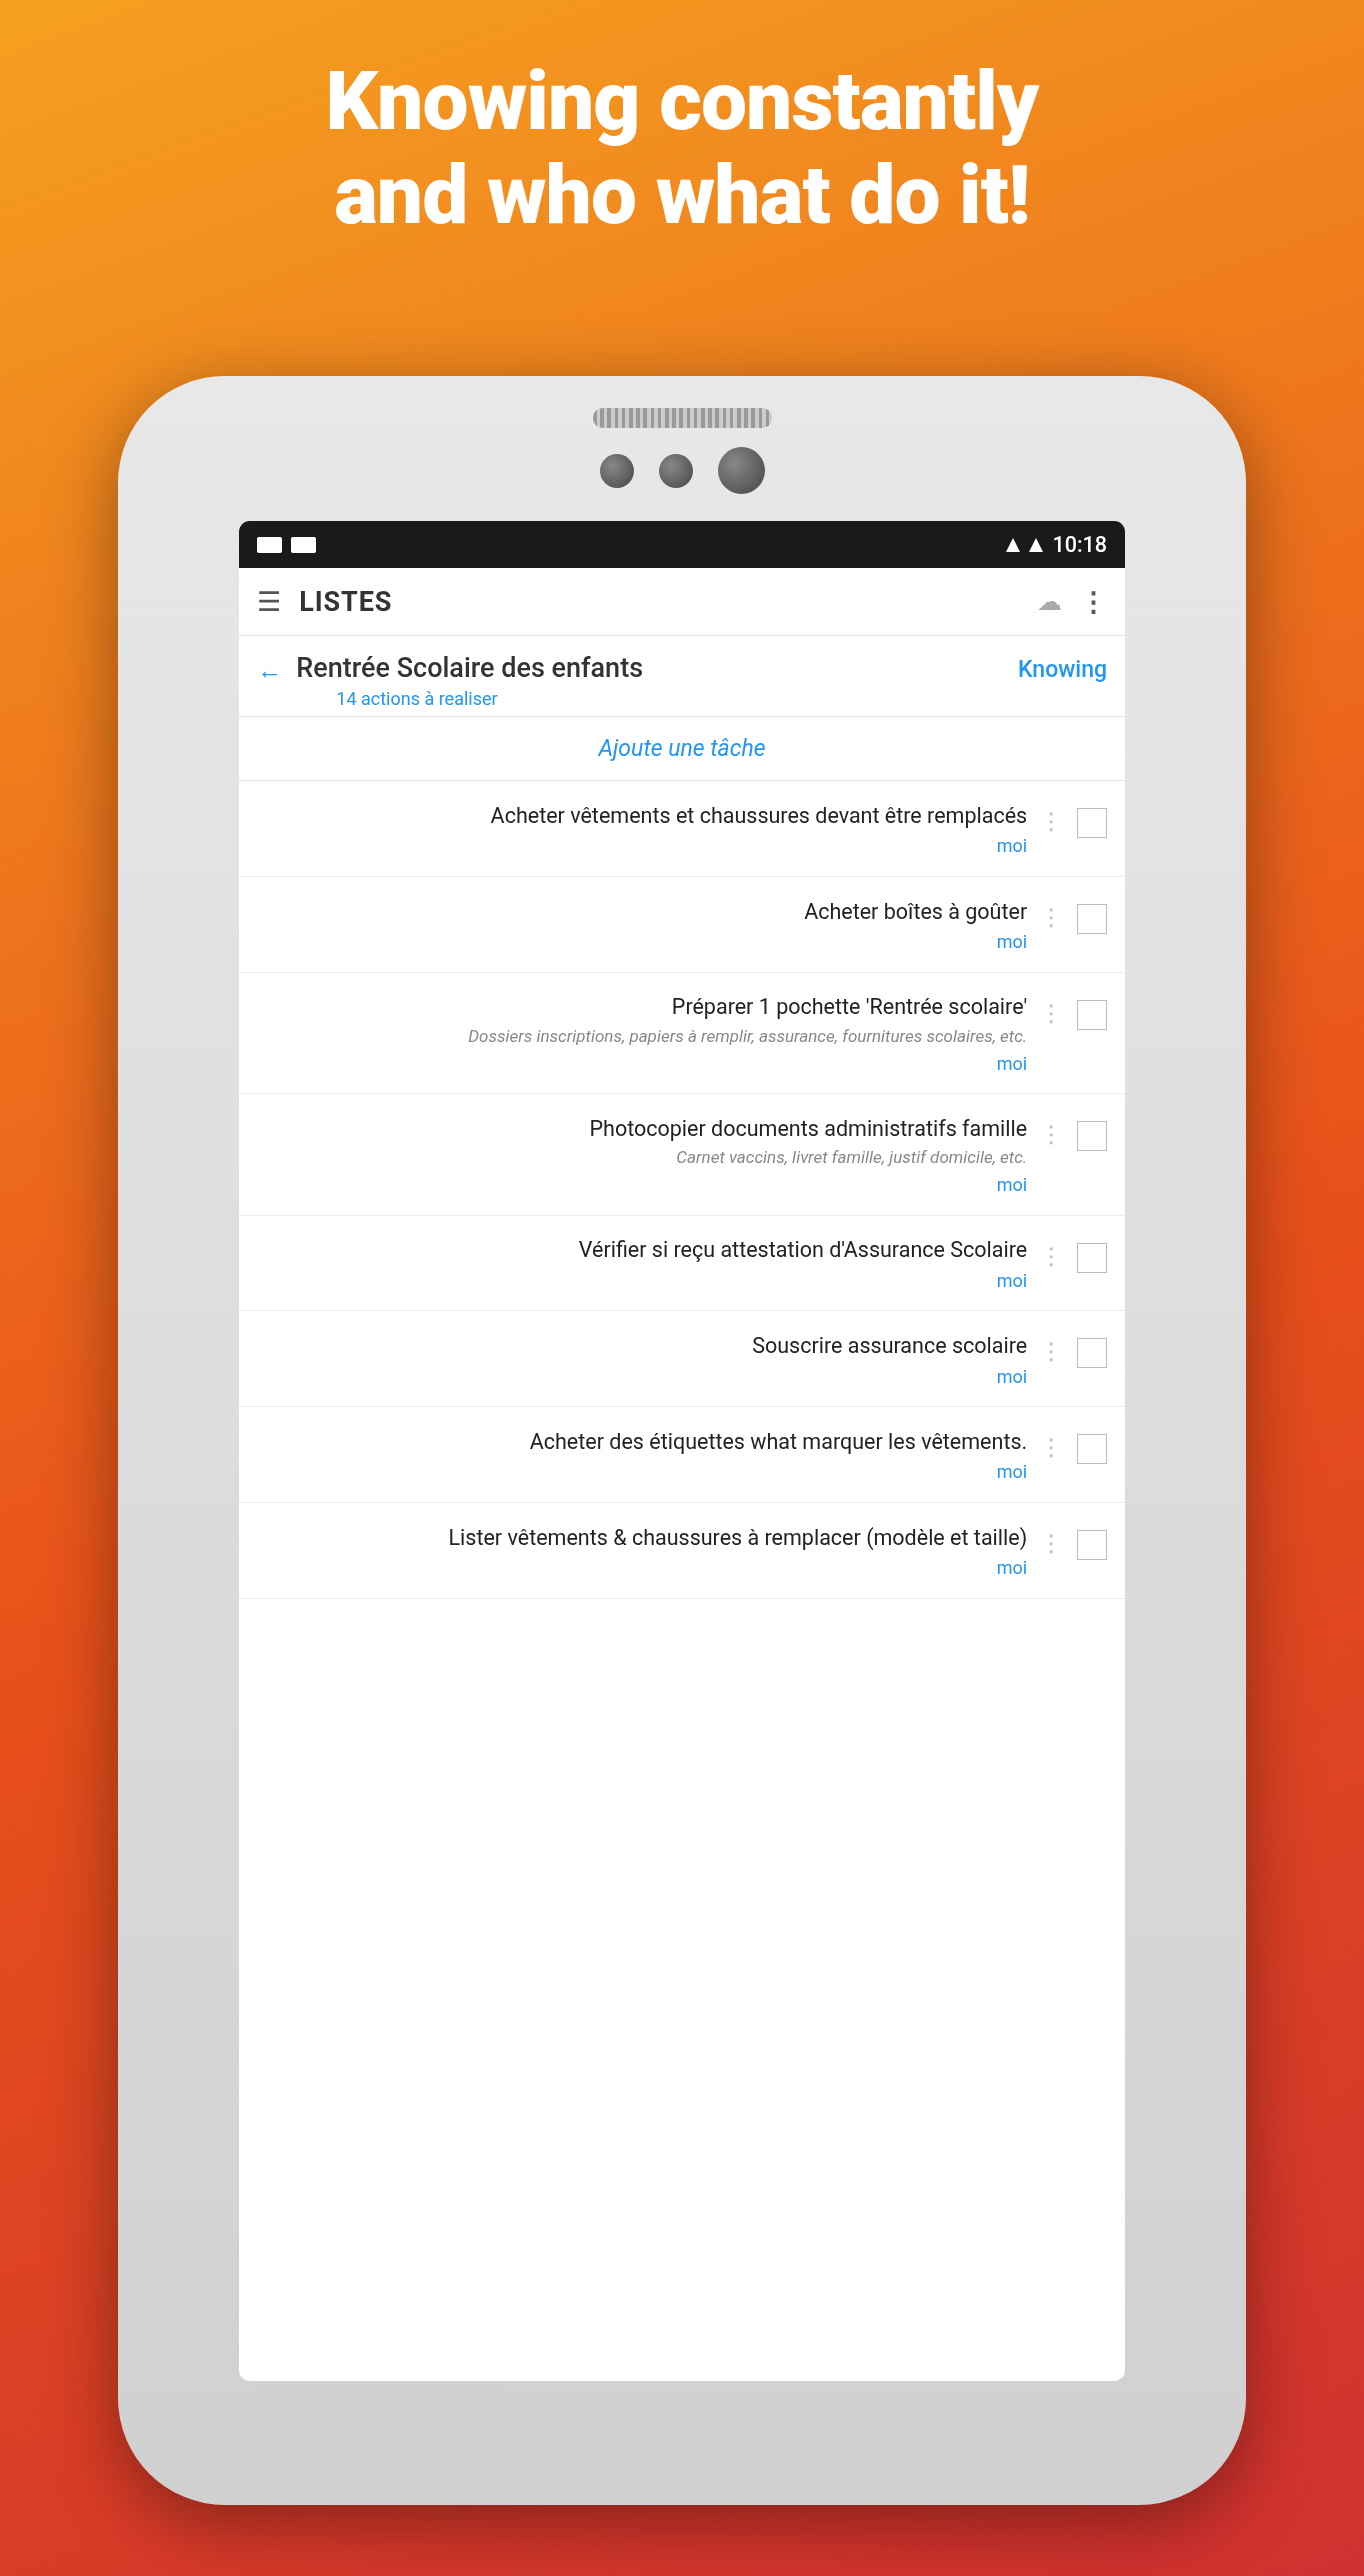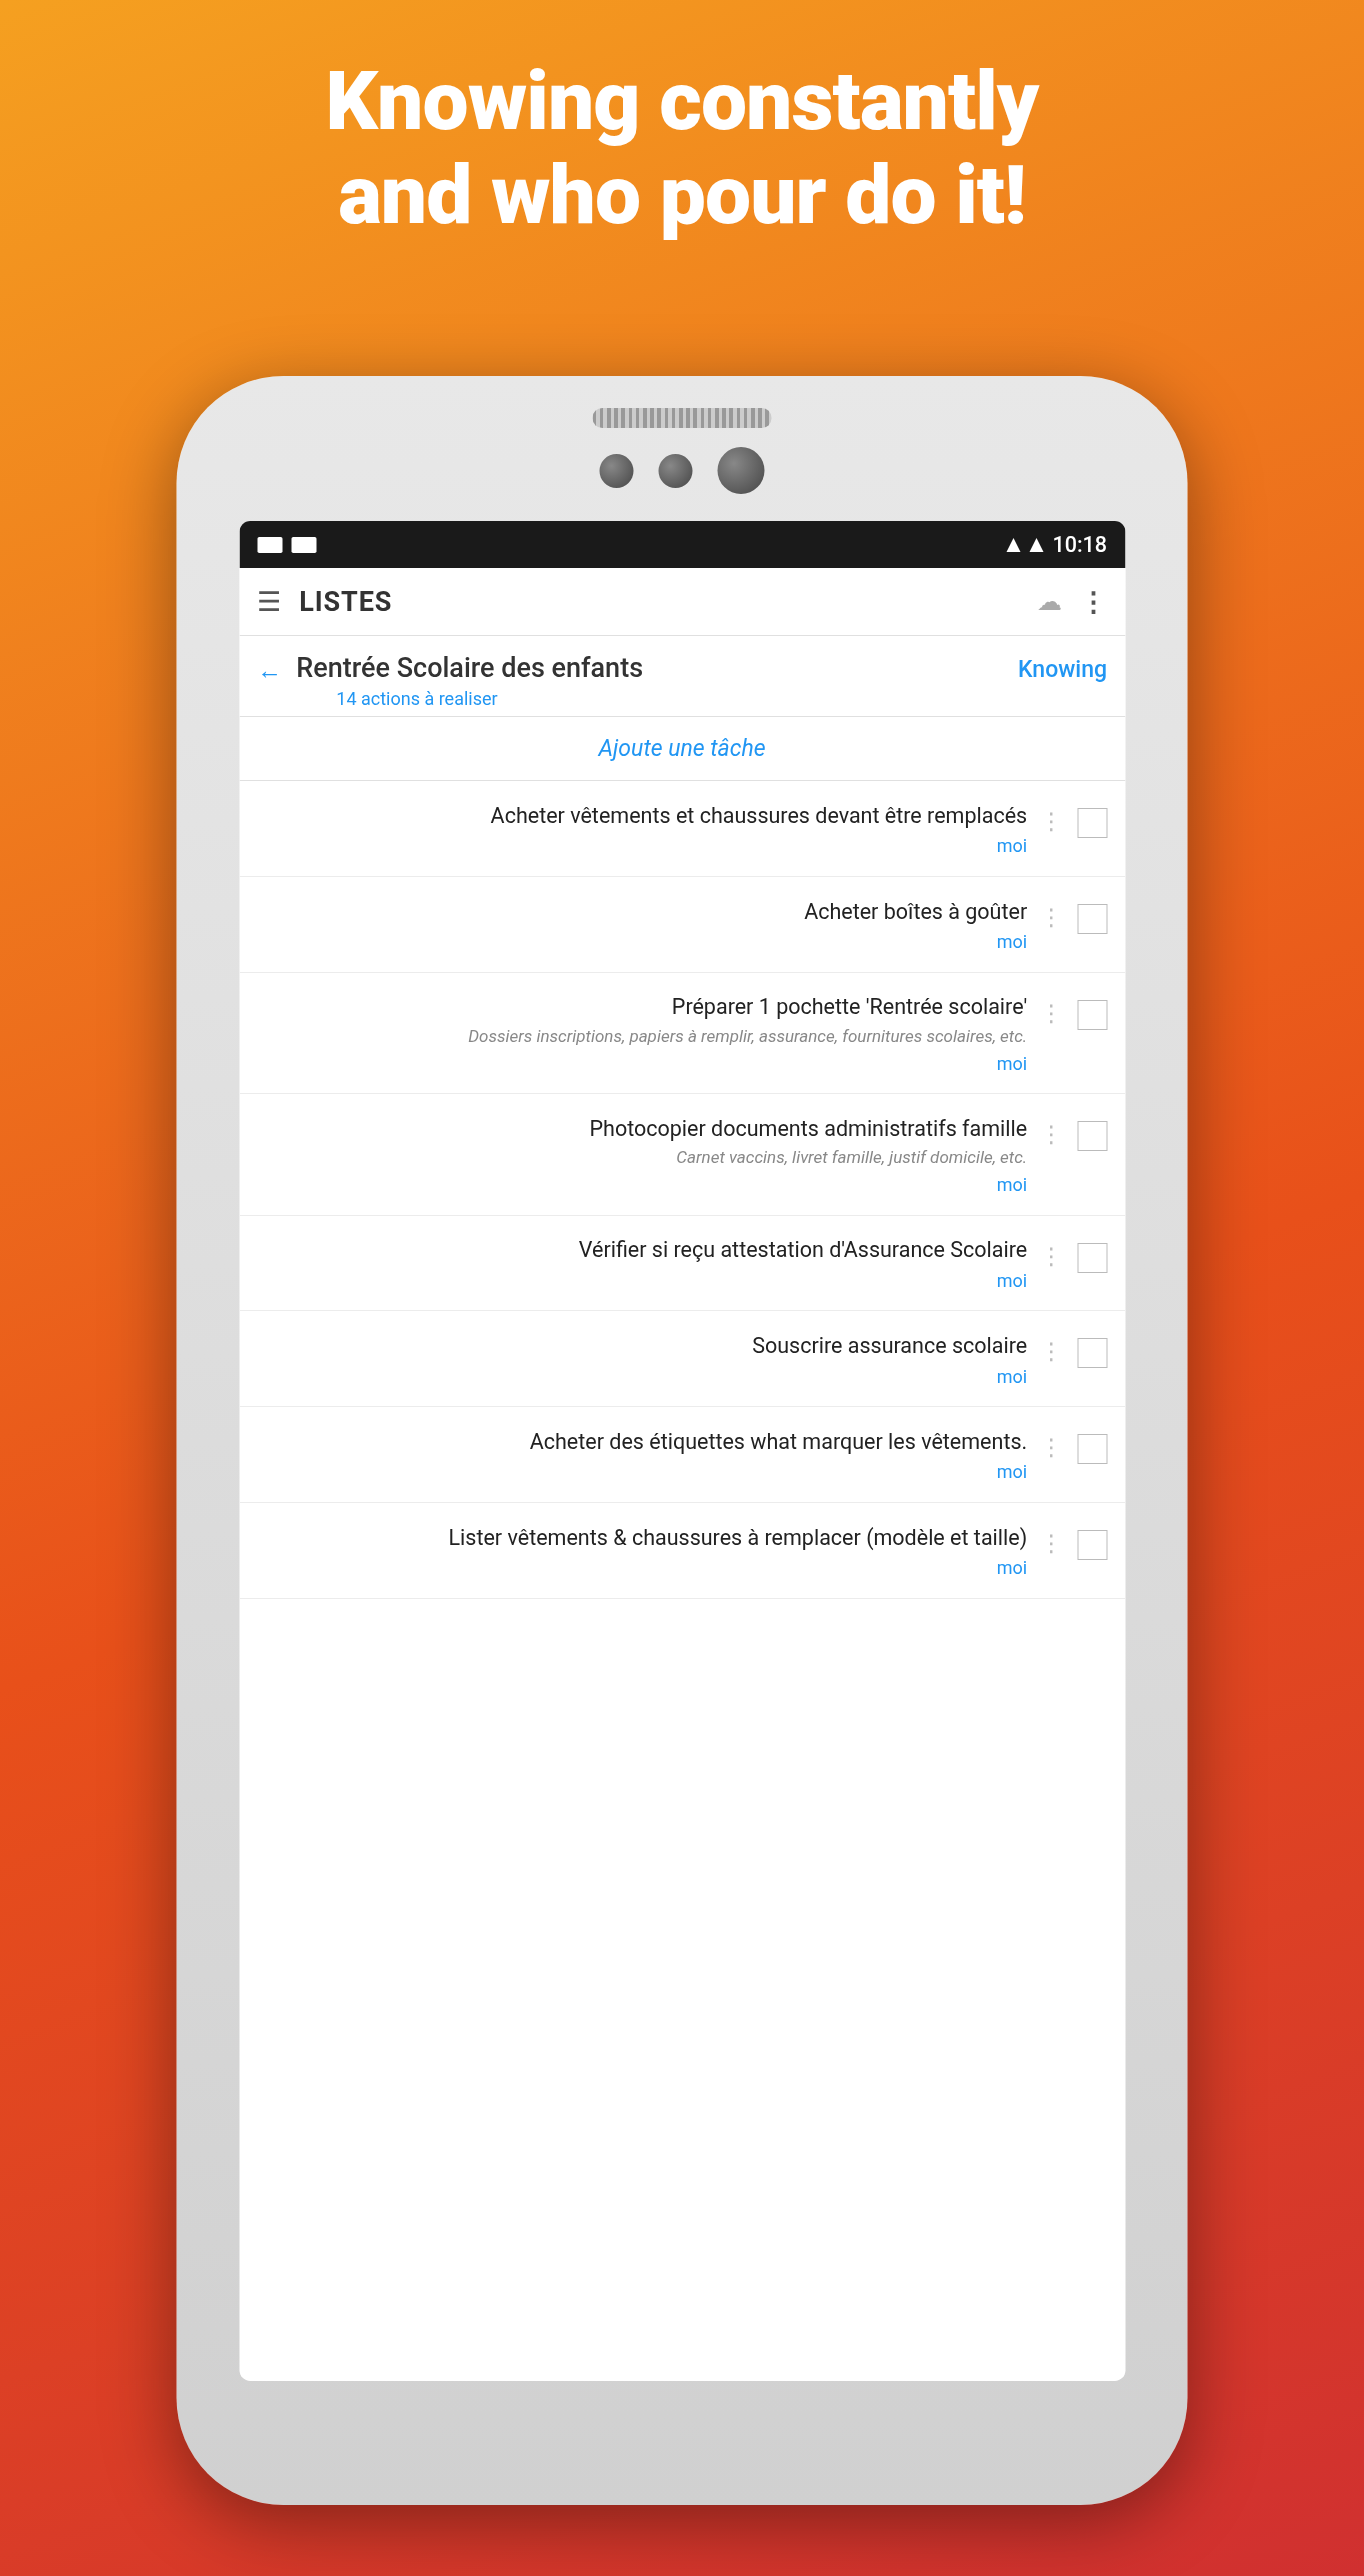--- a/index.html
+++ b/index.html
@@ -22,21 +22,21 @@
       line-height: 1.15;
       letter-spacing: -0.9px;
     }
 
     
     .phone-outer {
       position: absolute;
       top: 376px;
       left: 50%;
       transform: translateX(-50%);
-      width: 1011px;
+      width: 1128px;
       height: 2129px;
       background: linear-gradient(180deg, #e8e8e8 0%, #d0d0d0 100%);
       border-radius: 107px;
       box-shadow: 0 18px 72px rgba(0,0,0,0.4);
       display: flex;
       flex-direction: column;
       align-items: center;
     }
 
     
@@ -245,21 +245,21 @@
       border-left: 7.2px solid transparent;
       border-right: 7.2px solid transparent;
       border-bottom: 14.3px solid white;
     }
   </style>
 </head>
 <body>
 
 <div class="hero-text">
   <div>Knowing constantly</div>
-  <div>and who pour do it!</div>
+  <div>and who what do it!</div>
 </div>
 
 <div class="phone-outer">
   <div class="speaker"></div>
   <div class="camera-row">
     <div class="camera-dot"></div>
     <div class="camera-dot"></div>
     <div class="camera-dot large"></div>
   </div>
 

